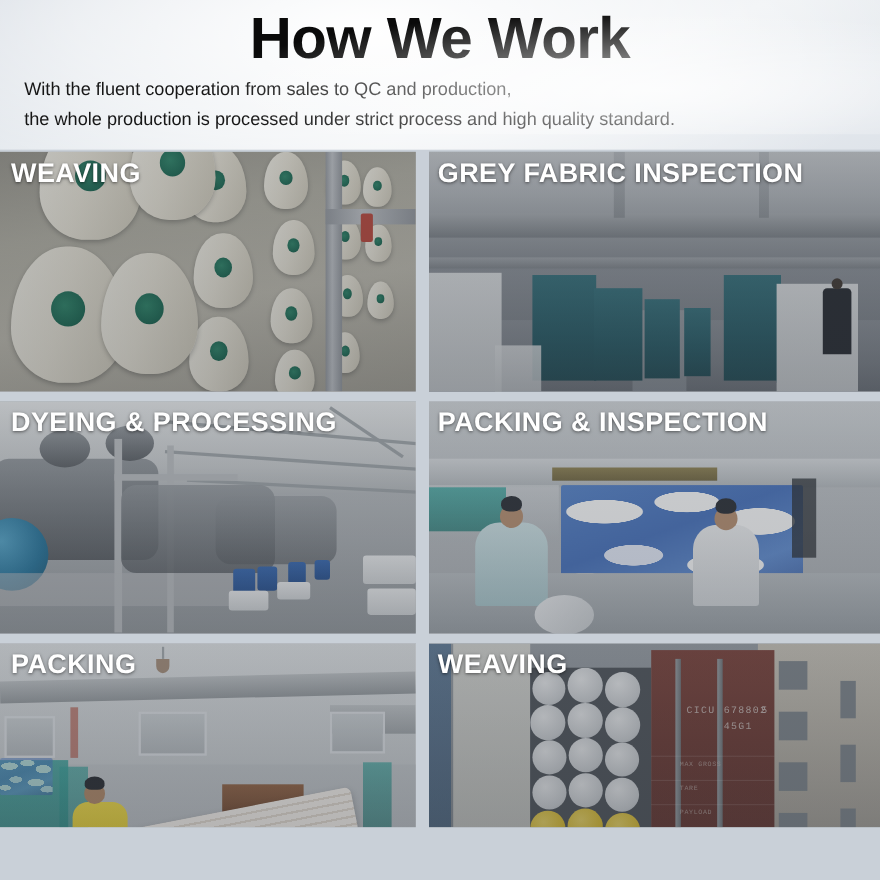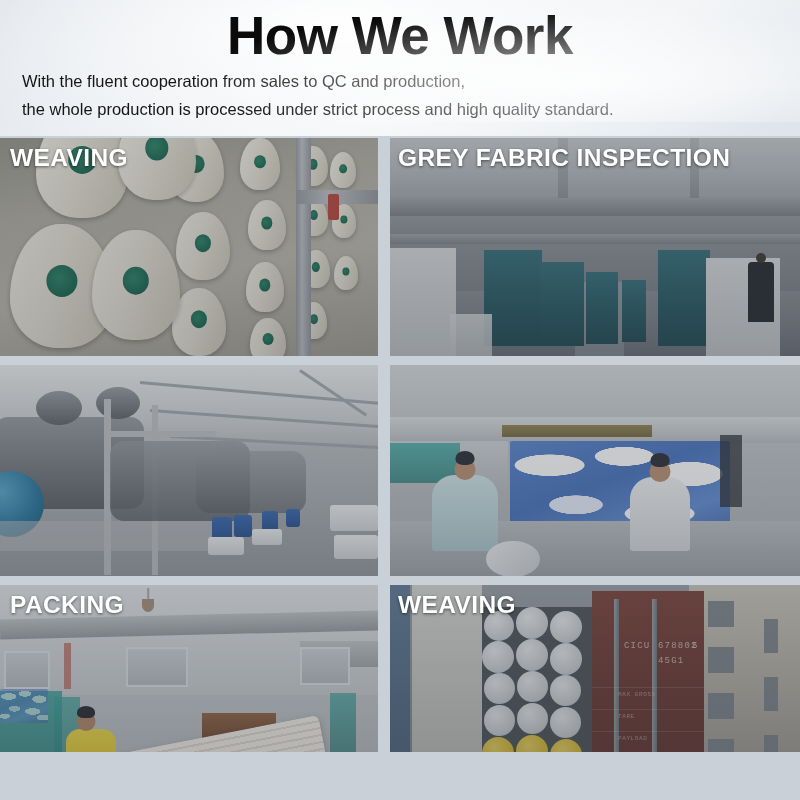--- a/index.html
+++ b/index.html
@@ -283,38 +283,40 @@
         <div class="barrel" style="left:212px;top:152px;width:20px;height:24px;"></div>
         <div class="barrel" style="left:234px;top:150px;width:18px;height:22px;"></div>
         <div class="barrel" style="left:262px;top:146px;width:16px;height:20px;"></div>
         <div class="barrel" style="left:286px;top:144px;width:14px;height:18px;"></div>
         <div class="bale" style="left:208px;top:172px;width:36px;height:18px;"></div>
         <div class="bale" style="left:252px;top:164px;width:30px;height:16px;"></div>
         <div class="bale" style="left:330px;top:140px;width:48px;height:26px;"></div>
         <div class="bale" style="left:334px;top:170px;width:44px;height:24px;"></div>
         <div class="veil soft"></div>
       </div>
+      <div class="cap">DYEING &amp; PROCESSING</div>
     </div>
 
     <div class="cell col-r row-2">
       <div class="photo p-pack">
         <div class="hood" style="left:0;top:52px;width:410px;height:26px;"></div>
         <div class="signbar" style="left:112px;top:60px;width:150px;height:12px;"></div>
         <div class="camo" style="left:120px;top:76px;width:220px;height:110px;"></div>
         <div class="hood" style="left:0;top:76px;width:118px;height:52px;opacity:.6;"></div>
         <div class="teal" style="left:0px;top:78px;width:70px;height:40px;background:linear-gradient(180deg,#2fa29a,#1d7a73);opacity:.8;"></div>
         <div class="table"></div>
 
         <div class="worker" style="left:42px;top:110px;width:66px;height:76px;background:linear-gradient(180deg,#cfe4e7,#a9c7cc);"></div>
         <div class="worker" style="left:240px;top:112px;width:60px;height:74px;background:linear-gradient(180deg,#f2f3f4,#d6d9dc);"></div>
 
         <div class="roll" style="left:96px;top:176px;width:54px;height:36px;"></div>
         <div class="hood" style="left:330px;top:70px;width:22px;height:72px;background:#1f2328;opacity:.75;"></div>
         <div class="veil soft"></div>
       </div>
+      <div class="cap">PACKING &amp; INSPECTION</div>
     </div>
 
     <div class="cell col-l row-3">
       <div class="photo p-pk2">
         <div class="wall" style="top:0;height:110px;"></div>
         <div class="duct" style="left:0;top:30px;width:378px;height:20px;transform:rotate(-1.4deg);"></div>
         <div class="duct" style="left:300px;top:56px;width:78px;height:26px;opacity:.8;"></div>
         <div class="lamp" style="left:142px;top:14px;"></div>
 
         <div class="win" style="left:4px;top:66px;width:42px;height:34px;"></div>

